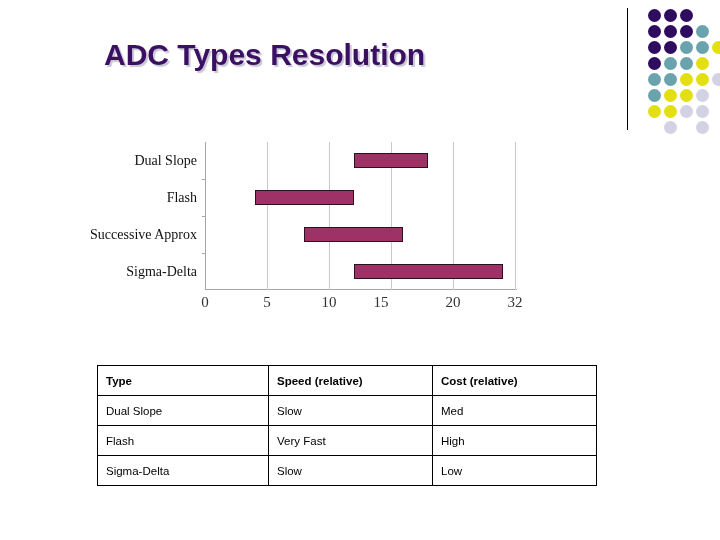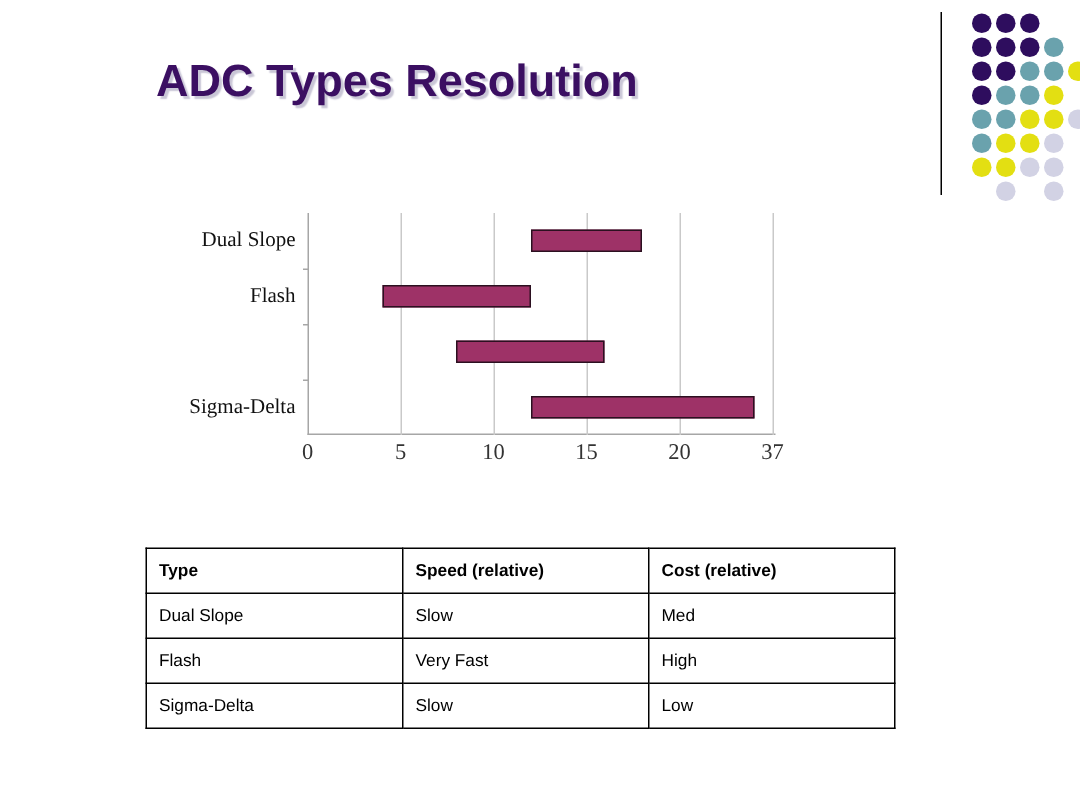--- a/index.html
+++ b/index.html
@@ -214,29 +214,30 @@
     <div class="axis-left"></div>
     <div class="axis-bottom"></div>
   <div class="gridline" style="left: 62px;"></div>
       <div class="gridline" style="left: 124px;"></div>
       <div class="gridline" style="left: 186px;"></div>
       <div class="gridline" style="left: 248px;"></div>
       <div class="gridline" style="left: 310px;"></div>
       <div class="tick-label" style="left: 0px;">0</div>
       <div class="tick-label" style="left: 62px;">5</div>
       <div class="tick-label" style="left: 124px; text-align: right;">10</div>
-      <div class="tick-label" style="left: 186px;">15</div>
+      <div class="tick-label" style="left: 176px;">15</div>
       <div class="tick-label" style="left: 248px;">20</div>
-      <div class="tick-label" style="left: 310px;">37</div>
+      <div class="tick-label" style="left: 310px;">32</div>
       <div class="bar" style="left: 148.8px; width: 74.4px; top: 11px; background: rgb(158, 50, 103); border-color: rgb(43, 16, 32);"></div>
       <div class="cat-label" style="top: 10.5px;">Dual Slope</div>
       <div class="bar" style="left: 49.6px; width: 99.2px; top: 48px; background: rgb(158, 50, 103); border-color: rgb(43, 16, 32);"></div>
       <div class="cat-label" style="top: 47.5px;">Flash</div>
       <div class="cat-sep" style="top: 37px;"></div>
       <div class="bar" style="left: 99.2px; width: 99.2px; top: 85px; background: rgb(158, 50, 103); border-color: rgb(43, 16, 32);"></div>
+      <div class="cat-label" style="top: 84.5px;">Successive Approx</div>
       <div class="cat-sep" style="top: 74px;"></div>
       <div class="bar" style="left: 148.8px; width: 148.8px; top: 122px; background: rgb(158, 50, 103); border-color: rgb(43, 16, 32);"></div>
       <div class="cat-label" style="top: 121.5px;">Sigma-Delta</div>
       <div class="cat-sep" style="top: 111px;"></div>
     </div>
 </div>
 
 <table id="spec-table">
   <thead>
     <tr>

